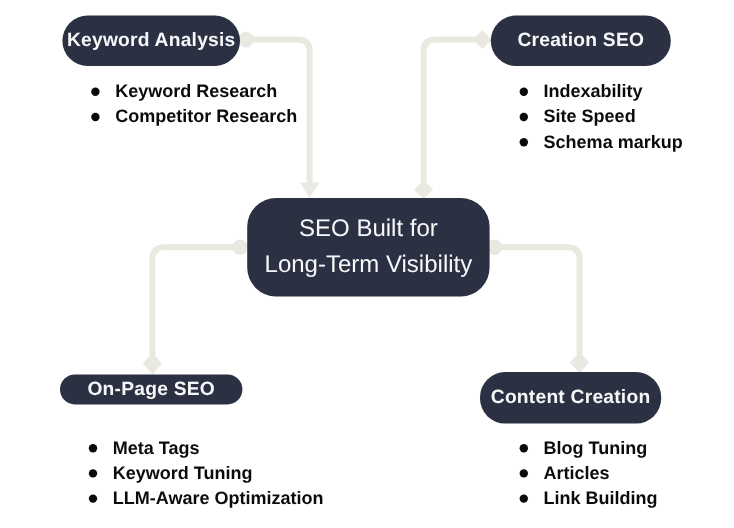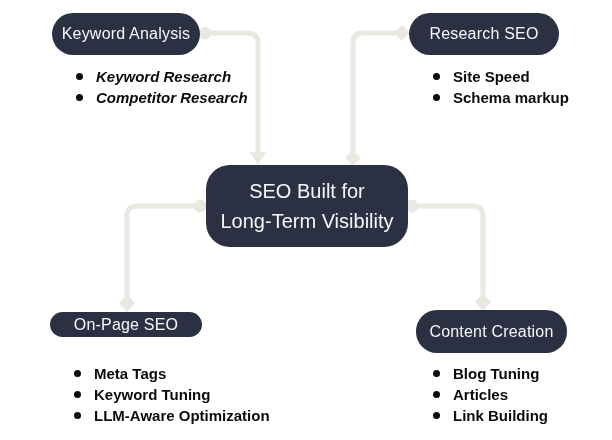--- a/index.html
+++ b/index.html
@@ -27,36 +27,36 @@
     display: flex;
     align-items: center;
     justify-content: center;
     text-align: center;
     box-sizing: border-box;
   }
   .node.pill {
     height: 42px;
     border-radius: 21px;
     font-size: 16px;
-    font-weight: 400;
+    font-weight: 700;
     letter-spacing: 0.2px;
   }
   .node.center {
     left: 206px; top: 165px;
     width: 202px; height: 82px;
     border-radius: 24px;
     font-size: 20px;
     font-weight: 500;
     line-height: 30px;
     flex-direction: column;
   }
   #node-keyword-analysis  { left: 52px;  top: 13px;  width: 148px; }
   #node-technical-seo     { left: 409px; top: 13px;  width: 150px; }
   #node-on-page-seo       { left: 50px;  top: 312px; width: 152px; height: 25px; }
-  #node-content-creation  { left: 416px; top: 310px; width: 151px; height: 43px; }
+  #node-content-creation  { left: 400px; top: 310px; width: 151px; height: 43px; }
 
   .bullets {
     position: absolute;
     margin: 0;
     padding: 0;
     list-style: none;
     font-size: 15px;
     font-weight: 700;
     color: #0b0b0b;
     line-height: 21px;
@@ -69,21 +69,21 @@
   .bullets li::before {
     content: "";
     position: absolute;
     left: 2px;
     top: 7px;
     width: 7px;
     height: 7px;
     border-radius: 50%;
     background: #0b0b0b;
   }
-  #list-keyword-analysis { left: 74px;  top: 66px; font-style: italic;  }
+  #list-keyword-analysis { left: 74px;  top: 66px;  }
   #list-technical-seo    { left: 431px; top: 66px;  }
   #list-on-page-seo      { left: 72px;  top: 363px; }
   #list-content-creation { left: 431px; top: 363px; }
 </style>
 </head>
 <body>
 
 <div class="canvas">
 
   <svg class="connectors" viewBox="0 0 612 440" xmlns="http://www.w3.org/2000/svg">
@@ -113,37 +113,38 @@
   <div class="node center" id="node-center">
     <span>SEO Built for</span>
     <span>Long-Term Visibility</span>
   </div>
 
   <div class="node pill" id="node-keyword-analysis">
     <span>Keyword Analysis</span>
   </div>
 
   <div class="node pill" id="node-technical-seo">
-    <span>Research SEO</span>
+    <span>Creation SEO</span>
   </div>
 
   <div class="node pill" id="node-on-page-seo">
     <span>On-Page SEO</span>
   </div>
 
   <div class="node pill" id="node-content-creation">
     <span>Content Creation</span>
   </div>
 
   <ul class="bullets" id="list-keyword-analysis">
     <li>Keyword Research</li>
     <li>Competitor Research</li>
   </ul>
 
   <ul class="bullets" id="list-technical-seo">
+    <li>Indexability</li>
     <li>Site Speed</li>
     <li>Schema markup</li>
   </ul>
 
   <ul class="bullets" id="list-on-page-seo">
     <li>Meta Tags</li>
     <li>Keyword Tuning</li>
     <li>LLM-Aware Optimization</li>
   </ul>
 

